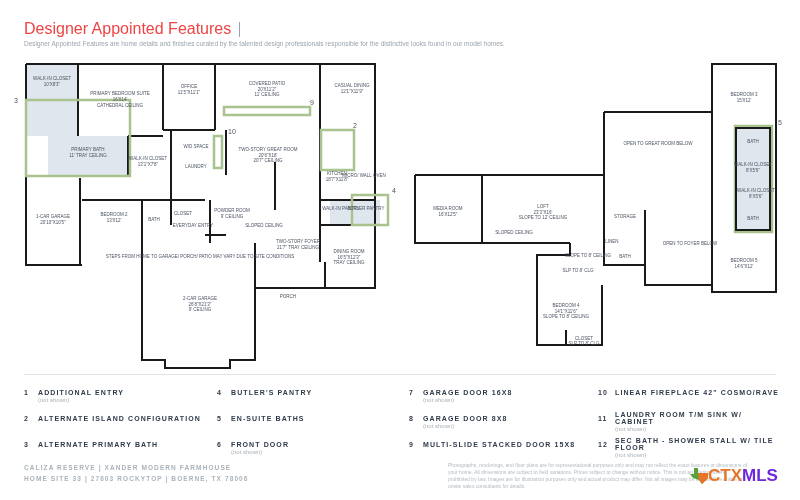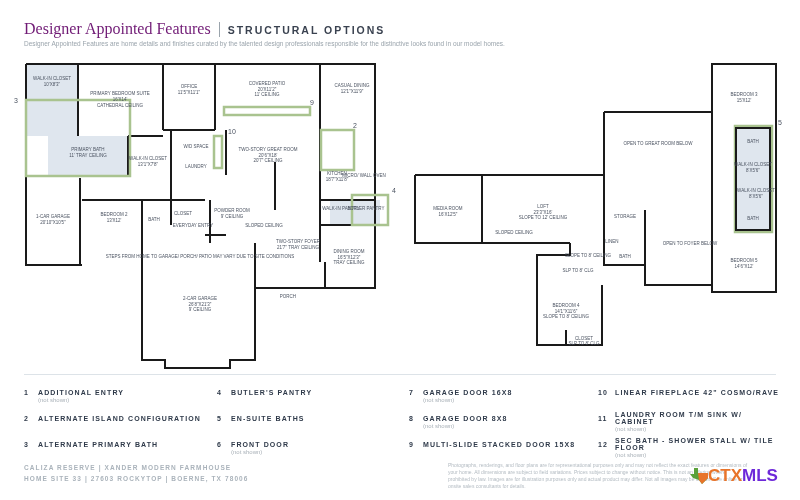--- a/index.html
+++ b/index.html
@@ -1,18 +1,18 @@
 <!DOCTYPE html>
 <html><head>
 <meta charset="utf-8">
 <style>
   html, body { margin:0; padding:0; background:#ffffff; }
   body { width:800px; height:500px; position:relative; overflow:hidden; font-family:"Liberation Sans", sans-serif; color:#2f3540; }
   .hdr { position:absolute; left:24px; top:20px; display:flex; align-items:baseline; }
-  .hdr .title { font-family:Liberation Serif, serif; font-size:16px; color:#701a75; }
+  .hdr .title { font-family:Liberation Sans, sans-serif; font-size:16px; color:#ef4444; }
   .hdr .sep { width:1px; height:15px; background:#9aa4ac; margin:0 8px; align-self:center; }
   .hdr .sub { font-size:10.5px; letter-spacing:2px; font-weight:bold; color:#3a4250; }
   .desc { position:absolute; left:24px; top:40px; font-size:6.5px; color:#9aa4ac; }
   .plan { position:absolute; left:0; top:58px; }
   .plan svg text { font-family:"Liberation Sans", sans-serif; fill:#4a5260; }
   .divider { position:absolute; left:24px; right:24px; top:374px; height:1px; background:#dde3e8; }
   .legend { position:absolute; left:24px; top:385px; width:760px; }
   .li { position:absolute; font-size:7px; font-weight:bold; letter-spacing:1.1px; color:#2f3a4a; }
   .li .num { display:inline-block; width:14px; }
   .li .lbl { display:inline-block; vertical-align:top; }
@@ -22,21 +22,20 @@
   .mls { position:absolute; left:690px; top:466px; display:flex; align-items:center; font-weight:bold; font-size:17px; }
   .mls .ctx { color:#e8742a; }
   .mls .m { color:#6d28d9; }
 </style>
 </head>
 <body>
 
 <div class="hdr">
   <span class="title">Designer Appointed Features</span>
   <span class="sep"></span>
-  <span class="sub">STRUCTURAL OPTIONS</span>
 </div>
 <div class="desc">Designer Appointed Features are home details and finishes curated by the talented design professionals responsible for the distinctive looks found in our model homes.</div>
 
 <div class="plan">
 <svg width="800" height="312" viewBox="0 58 800 312" xmlns="http://www.w3.org/2000/svg">
   <g stroke="#1a1a1a" stroke-width="2" fill="none">
 
     <rect x="26" y="64" width="52" height="72" fill="#dfe6ee" stroke="none"></rect>
     <rect x="48" y="136" width="80" height="40" fill="#dfe6ee" stroke="none"></rect>
     <rect x="330" y="200" width="50" height="25" fill="#dfe6ee" stroke="none"></rect>

